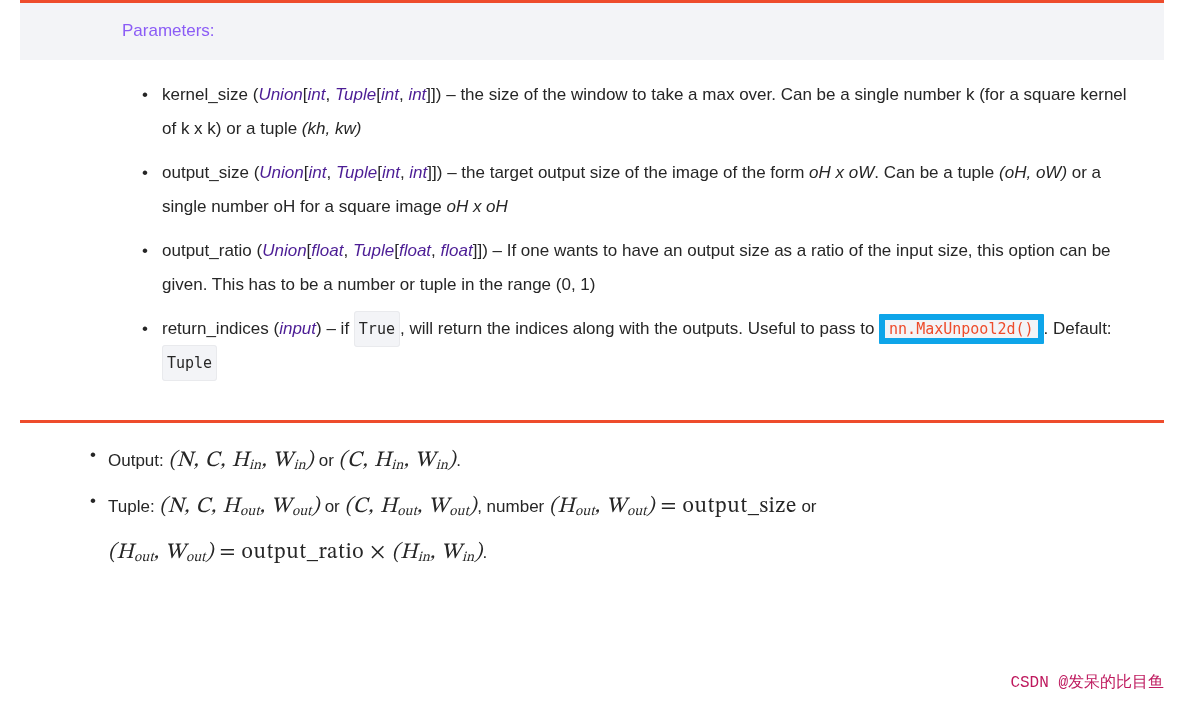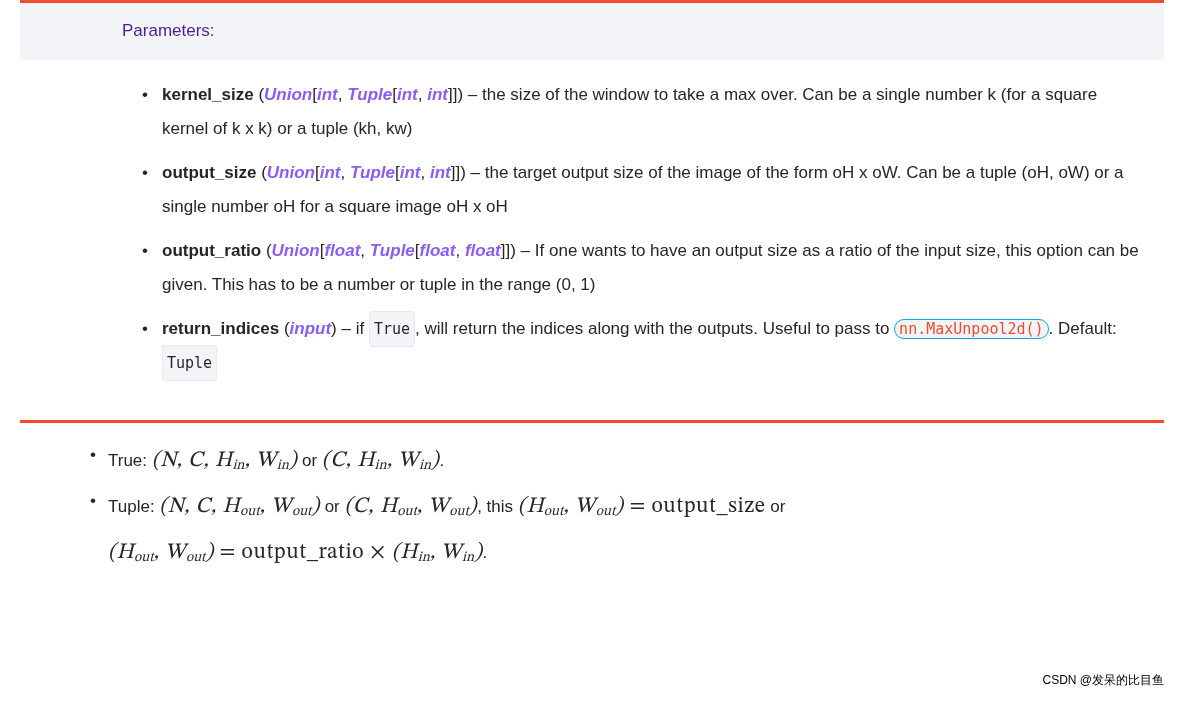--- a/index.html
+++ b/index.html
@@ -12,21 +12,21 @@
     width: 1184px;
   }
   .section {
     border-top: 3px solid #ee4c2c;
     margin: 0 20px 40px 20px;
   }
   .section-header {
     background: #f3f4f7;
     padding: 14px 20px 14px 102px;
     font-size: 17px;
-    color: #4c1d95;
+    color: #8b5cf6;
   }
   .section-body {
     padding: 18px 20px 0 102px;
   }
   .section-body-shape {
     padding: 14px 20px 0 58px;
   }
   ul.params {
     list-style: none;
     padding-left: 40px;
@@ -51,42 +51,41 @@
     position: relative;
     line-height: 2.1;
   }
   ul.shape > li::before {
     content: "•";
     position: absolute;
     left: -18px;
     top: 0;
     font-size: 17px;
   }
-  .pname { font-weight: 700; }
+  .pname { font-weight: 400; }
   .ptype {
     font-style: italic;
-    color: #8b5cf6;
-    font-weight: bold;
+    color: #4c1d95;
   }
-  .em-it { }
+  .em-it { font-style: italic; }
   .codelit {
     font-family: ui-monospace, SFMono-Regular, Menlo, Consolas, monospace;
     background: #f3f4f7;
     border: 1px solid #e9eaed;
     padding: 8px 4px;
     border-radius: 3px;
     font-size: 15px;
   }
   .codelink {
     font-family: ui-monospace, SFMono-Regular, Menlo, Consolas, monospace;
     background: #f3f4f7;
-    border: 1px solid #0ea5e9;
+    border: 6px solid #0ea5e9;
     color: #ee4c2c;
     padding: 0 4px;
-    border-radius: 10px;
+    border-radius: 1px;
     font-size: 15px;
   }
   .math {
     font-family: "Cambria Math", "STIX Two Math", Georgia, "Times New Roman", serif;
     font-size: 22px;
     font-style: italic;
     letter-spacing: 0.5px;
     margin-top: 20px;
   }
   .mathrm { font-style: normal; }
@@ -94,23 +93,23 @@
     font-size: 14px;
     vertical-align: -3px;
     font-style: italic;
     letter-spacing: 0;
   }
   .shape-text { font-size: 17px; }
   .watermark {
     position: absolute;
     right: 20px;
     top: 670px;
-    color: #000000;
-    font-size: 12px;
-    font-family: Liberation Sans, sans-serif;
+    color: #be185d;
+    font-size: 16px;
+    font-family: Liberation Mono, monospace;
   }
 </style>
 </head>
 <body>
 
 <div class="section">
   <div class="section-header">Parameters:</div>
   <div class="section-body">
     <ul class="params" id="params-list">
         <li><span class="pname">kernel_size</span> (<span><span class="ptype">Union</span>[<span class="ptype">int</span>, <span class="ptype">Tuple</span>[<span class="ptype">int</span>, <span class="ptype">int</span>]]</span>) – <span>the size of the window to take a max over. Can be a single number k (for a square kernel of k x k) or a tuple <span class="em-it">(kh, kw)</span></span></li>
@@ -118,30 +117,30 @@
         <li><span class="pname">output_ratio</span> (<span><span class="ptype">Union</span>[<span class="ptype">float</span>, <span class="ptype">Tuple</span>[<span class="ptype">float</span>, <span class="ptype">float</span>]]</span>) – <span>If one wants to have an output size as a ratio of the input size, this option can be given. This has to be a number or tuple in the range (0, 1)</span></li>
         <li><span class="pname">return_indices</span> (<span><span class="ptype">input</span></span>) – <span>if <span class="codelit">True</span>, will return the indices along with the outputs. Useful to pass to <span class="codelink">nn.MaxUnpool2d()</span>. Default: <span class="codelit">Tuple</span></span></li>
       </ul>
   </div>
 </div>
 
 <div class="section">
   <div class="section-body-shape">
     <ul class="shape">
       <li>
-        <span class="shape-text">True:</span>
+        <span class="shape-text">Output:</span>
         <span class="math">(N, C, H<span class="sub">in</span>, W<span class="sub">in</span>)</span>
         <span class="shape-text">or</span>
         <span class="math">(C, H<span class="sub">in</span>, W<span class="sub">in</span>)</span><span class="shape-text">.</span>
       </li>
       <li>
         <span class="shape-text">Tuple:</span>
         <span class="math">(N, C, H<span class="sub">out</span>, W<span class="sub">out</span>)</span>
         <span class="shape-text">or</span>
-        <span class="math">(C, H<span class="sub">out</span>, W<span class="sub">out</span>)</span><span class="shape-text">, this</span>
+        <span class="math">(C, H<span class="sub">out</span>, W<span class="sub">out</span>)</span><span class="shape-text">, number</span>
         <span class="math">(H<span class="sub">out</span>, W<span class="sub">out</span>) <span class="mathrm">=</span> <span class="mathrm">output_size</span></span>
         <span class="shape-text">or</span><br>
         <span class="math">(H<span class="sub">out</span>, W<span class="sub">out</span>) <span class="mathrm">=</span> <span class="mathrm">output_ratio</span> <span class="mathrm">×</span> (H<span class="sub">in</span>, W<span class="sub">in</span>)</span><span class="shape-text">.</span>
       </li>
     </ul>
   </div>
 </div>
 
 <div class="watermark">CSDN @发呆的比目鱼</div>
 

